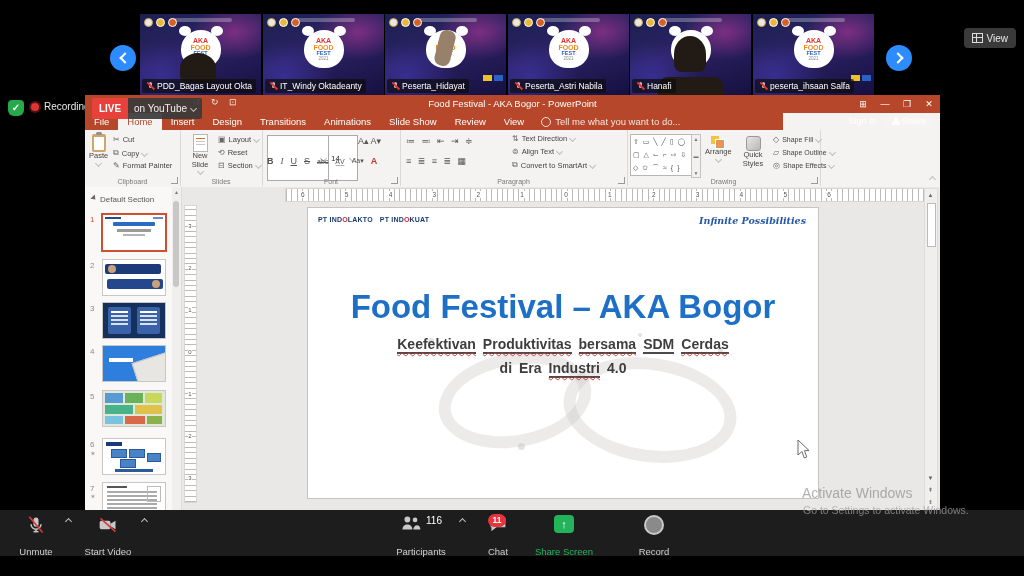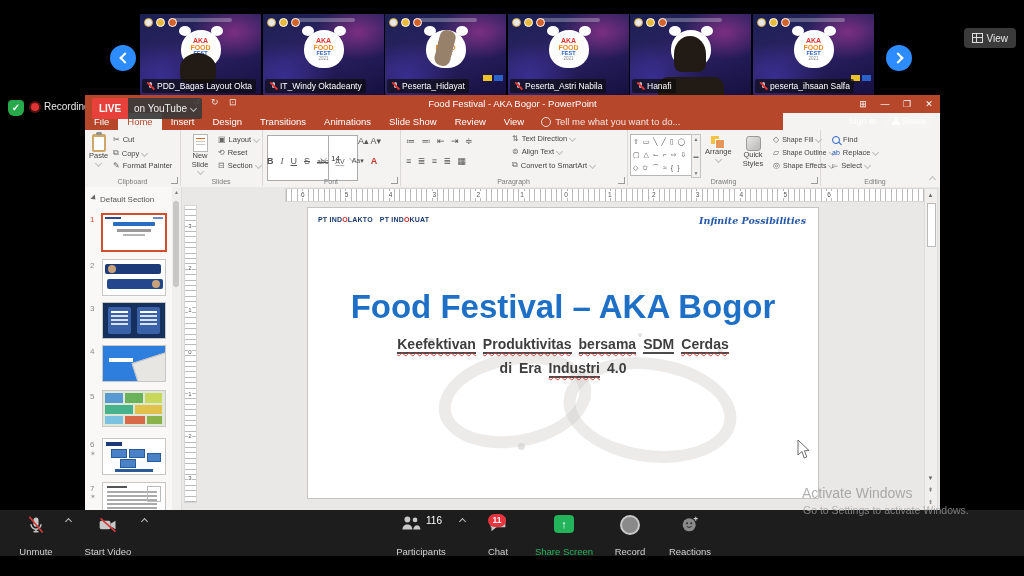--- a/index.html
+++ b/index.html
@@ -470,37 +470,20 @@
           </div>
         <div class="rrow" style="left:146px;top:31px;font-size:7px">
             <span class="ricon">◎</span>
             <span>Shape Effects</span>
             <span class="chev sm dn"></span>
           </div>
         <div class="glabel">Drawing</div>
         <div class="launch"></div>
       </div>
 
-      <div class="rgroup" style="left:735px;width:110px;border-right:none">
-        <div class="rrow" style="left:12px;top:5px">
-            <span class="mag-ico"></span>
-            <span>Find</span>
-          </div>
-        <div class="rrow" style="left:12px;top:18px">
-            <span class="ricon" style="color:#2a62c8;font-size:7px">ab</span>
-            <span>Replace</span>
-            <span class="chev sm dn"></span>
-          </div>
-        <div class="rrow" style="left:12px;top:31px">
-            <span class="ricon">▻</span>
-            <span>Select</span>
-            <span class="chev sm dn"></span>
-          </div>
-        <div class="glabel">Editing</div>
-      </div>
       <span class="chev sm up collapse"></span>
     </div>
 
     <div class="slide-area"></div>
 
     <div class="thumb-panel">
       <div class="sec-head">
         <span class="sec-tri"></span>
         <span>Default Section</span>
       </div>
@@ -681,30 +664,20 @@
         <span class="badge">11</span>
       </div>
       <span class="zlabel">Chat</span>
     </div>
 
     <div class="zitem" style="left:534px;width:60px">
       <span class="share-ico">↑</span>
       <span class="zlabel green">Share Screen</span>
     </div>
 
-    <div class="zitem" style="left:606px;width:48px">
+    <div class="zitem" style="left:630px;width:48px">
       <span class="rec-ico"></span>
       <span class="zlabel">Record</span>
     </div>
 
-    <div class="zitem" style="left:664px;width:52px">
-      <svg width="20" height="18" viewBox="0 0 24 22">
-        <circle cx="11" cy="12" r="8" fill="#8a8a8a"></circle>
-        <circle cx="8.5" cy="10" r="1.2" fill="#2a2a2a"></circle>
-        <circle cx="13.5" cy="10" r="1.2" fill="#2a2a2a"></circle>
-        <path d="M8 14a4 3 0 0 0 6 0" stroke="#2a2a2a" stroke-width="1.2" fill="none"></path>
-        <path d="M19 2v5M16.5 4.5h5" stroke="#c9c9c9" stroke-width="1.4"></path>
-      </svg>
-      <span class="zlabel">Reactions</span>
-    </div>
 
   </div>
 </div>
 
 </body></html>

